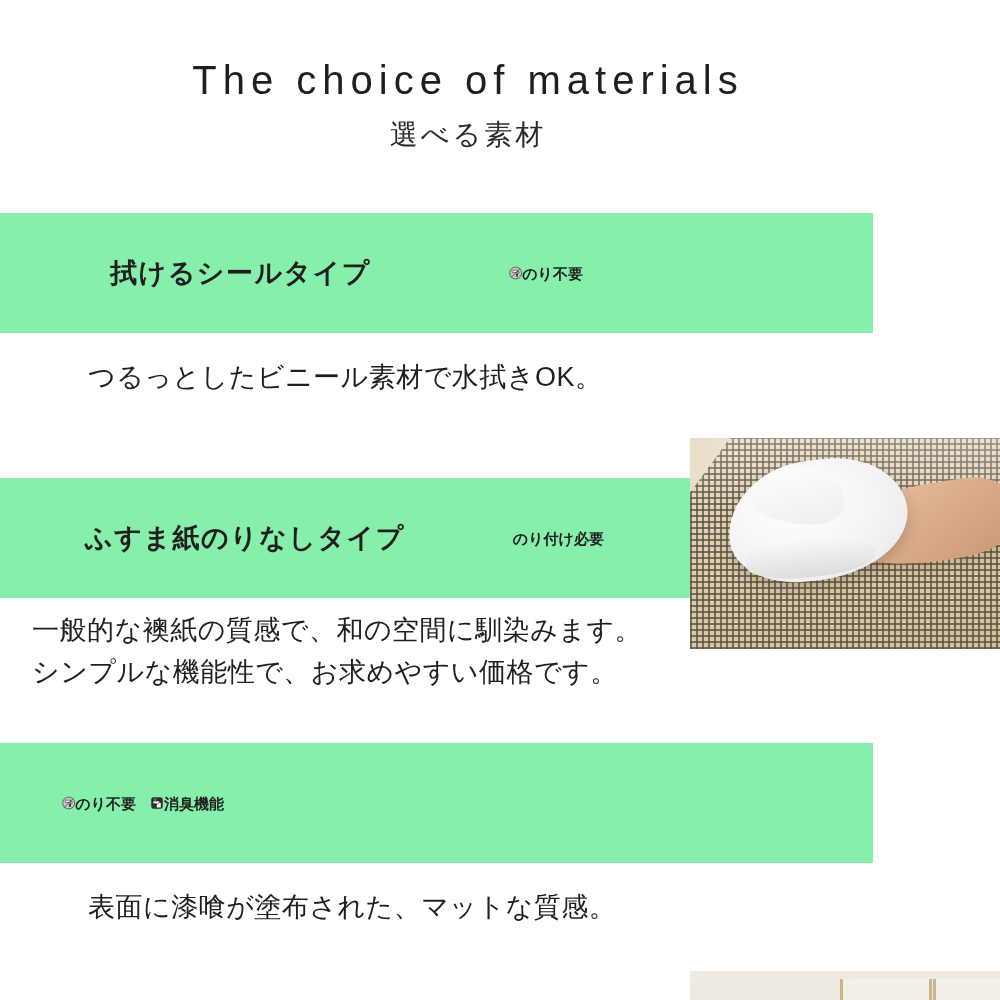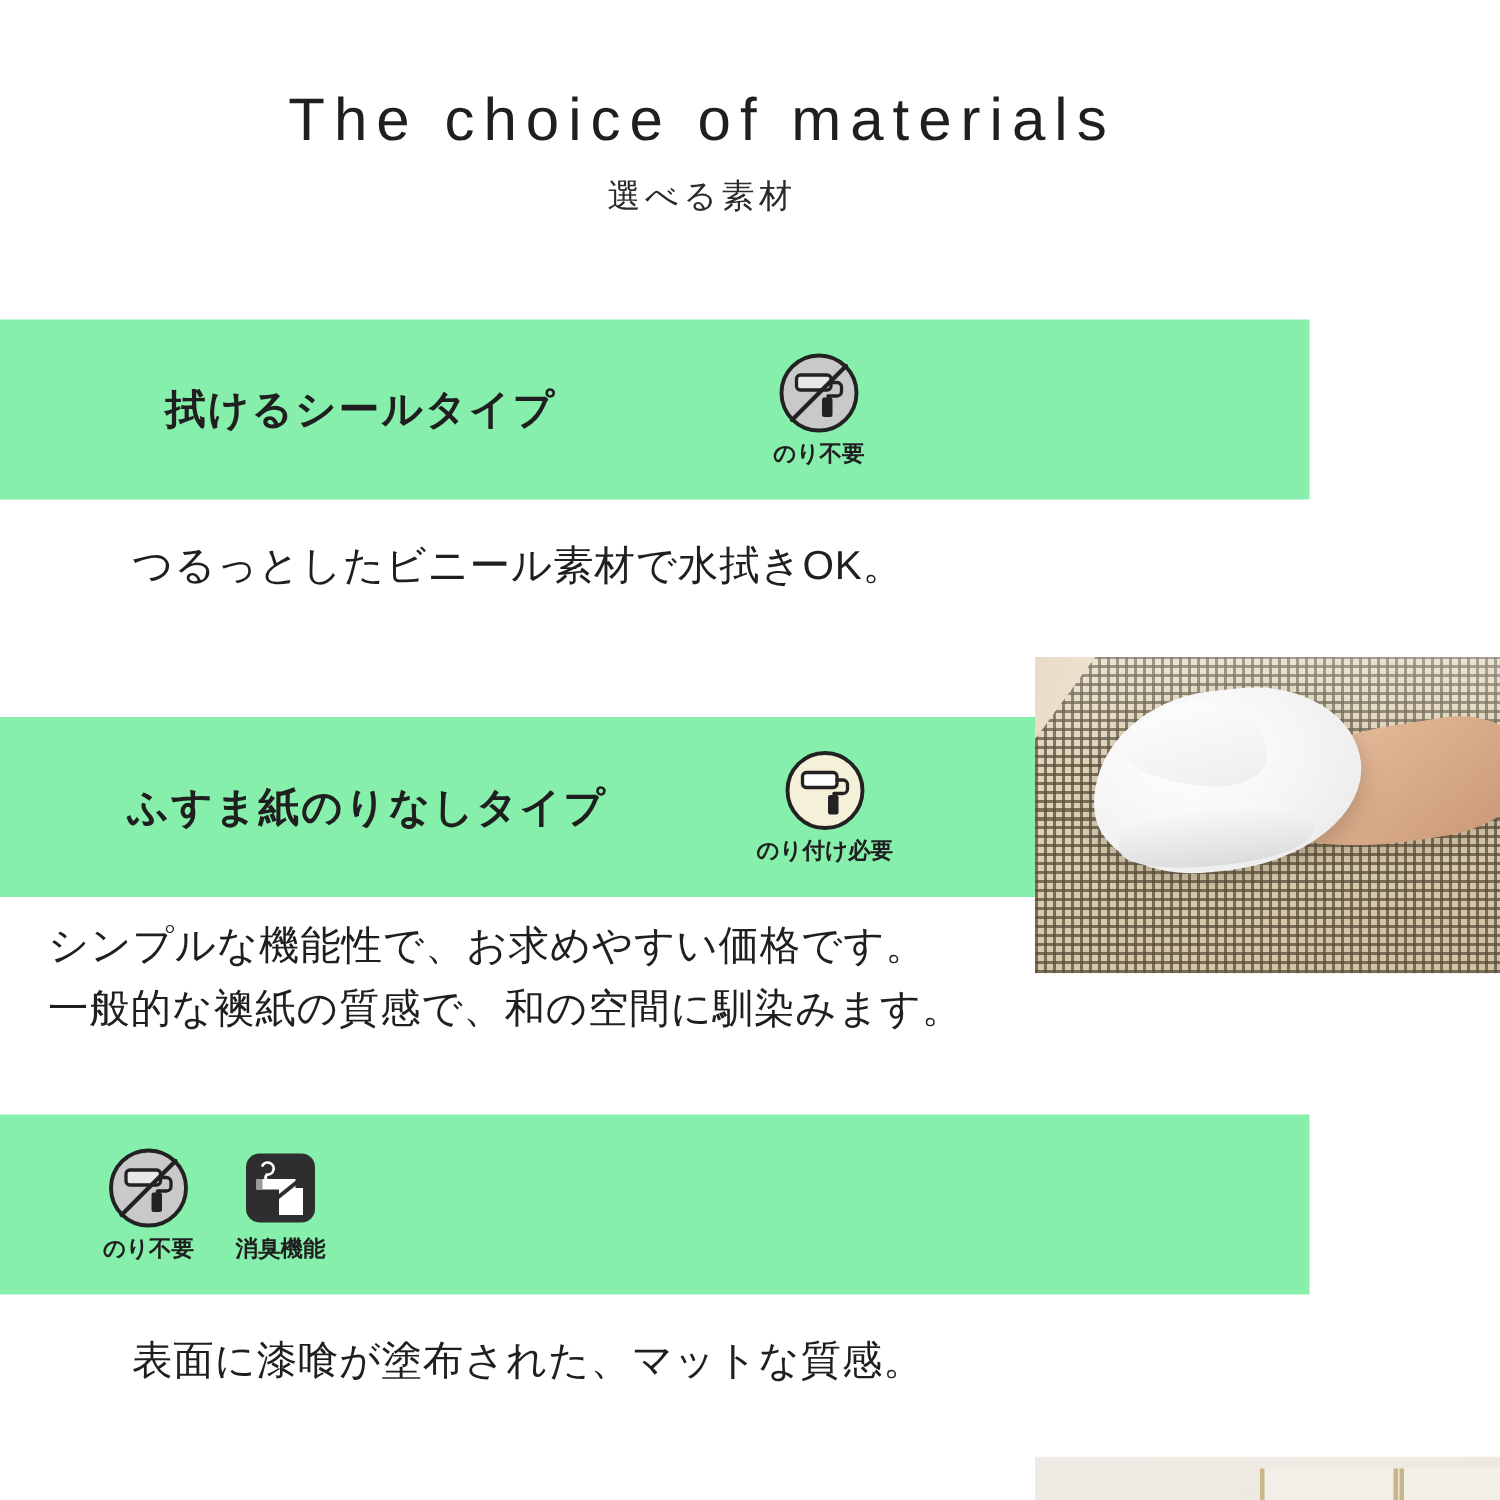--- a/index.html
+++ b/index.html
@@ -25,21 +25,21 @@
   }
   .title-en {
     font-size: 40px;
     font-weight: 400;
     letter-spacing: 6px;
     color: #1f1f1f;
     line-height: 1.2;
   }
   .title-ja {
     margin-top: 12px;
-    font-size: 22px;
+    font-size: 28px;
     font-weight: 400;
     letter-spacing: 3px;
     color: #2b2b2b;
   }
 
   
   .section {
     position: absolute;
     left: 0;
     width: 1000px;
@@ -76,21 +76,21 @@
     display: flex;
     align-items: flex-start;
     gap: 14px;
   }
   .section-1 .badges { margin-left: 138px; }
   .section-2 .badges { margin-left: 108px; }
   .section-3 .badges { margin-left: 62px; }
 
   .badge {
     display: flex;
-    flex-direction: column;
+    flex-direction: row;
     align-items: center;
     width: 74px;
   }
   .badge-icon {
     width: 56px;
     height: 56px;
     display: block;
   }
   .badge-label {
     margin-top: 3px;
@@ -250,22 +250,22 @@
           <rect x="13" y="16" width="23" height="10" rx="2.5" fill="#ffffff" stroke="#222" stroke-width="2.2"></rect>
           <path d="M36 21 h4 a3 3 0 0 1 3 3 v3 a3 3 0 0 1 -3 3 h-6 v4" fill="none" stroke="#222" stroke-width="2.2" stroke-linecap="round" stroke-linejoin="round"></path>
           <rect x="30" y="31" width="7" height="13" rx="1.5" fill="#222"></rect>
         </svg>
         <div class="badge-label">のり付け必要</div>
       </div>
     </div>
   </div>
 
   <div class="desc">
+    <div class="desc-line">一般的な襖紙の質感で、和の空間に馴染みます。</div>
     <div class="desc-line">シンプルな機能性で、お求めやすい価格です。</div>
-    <div class="desc-line">一般的な襖紙の質感で、和の空間に馴染みます。</div>
   </div>
 
   <div class="photo photo-2">
     <div class="photo-inner">
       <div class="room-wall"></div>
 
       <div class="fusuma fusuma-a">
         
       </div>
       <div class="fusuma fusuma-b">

